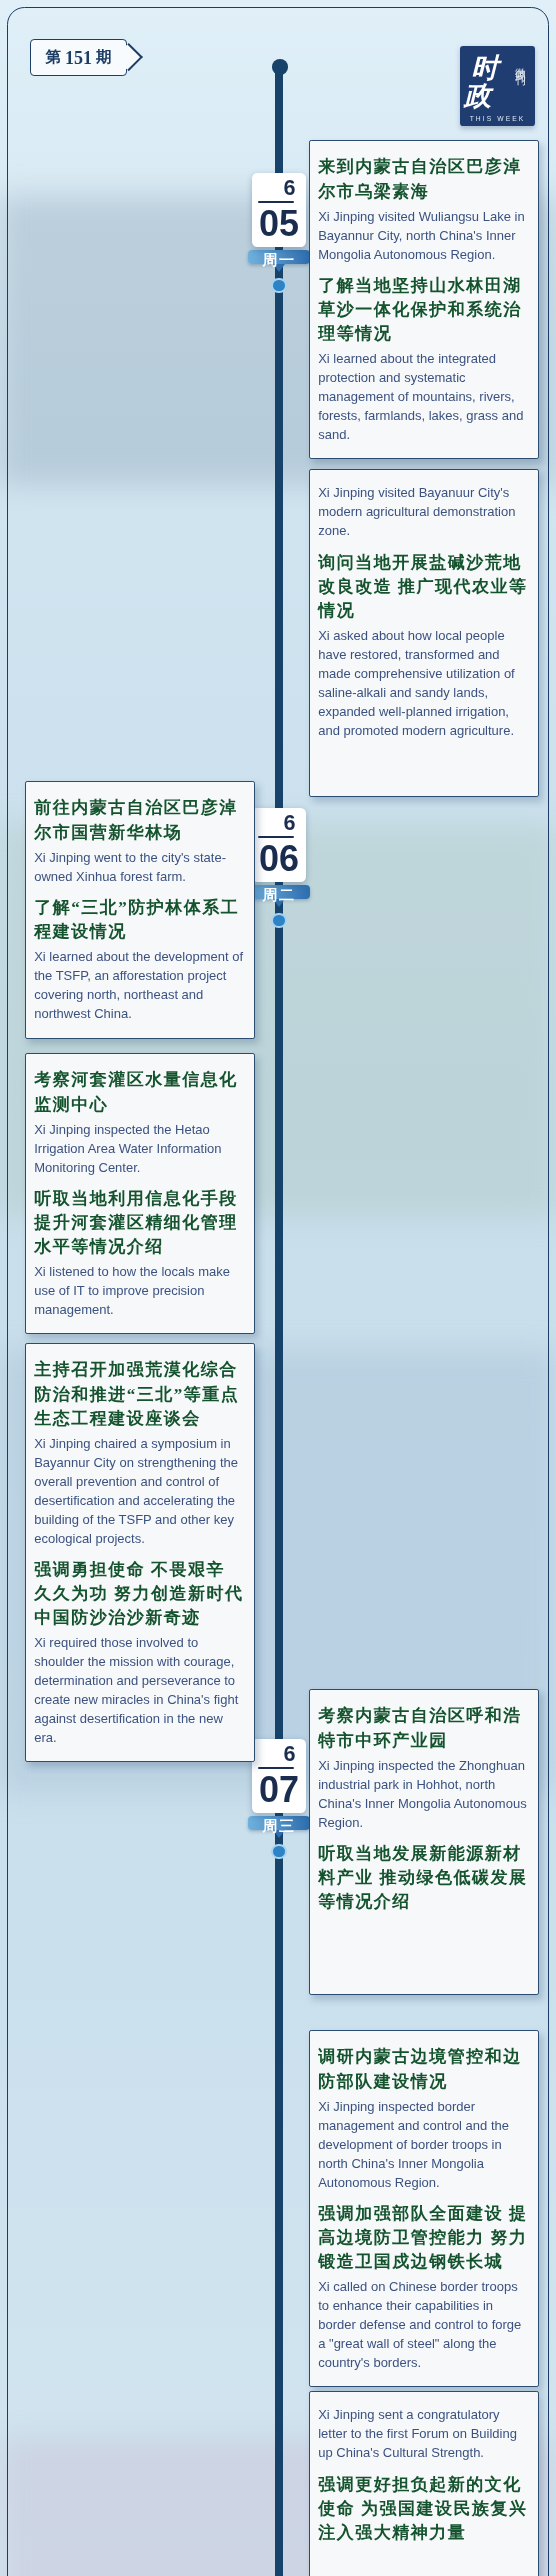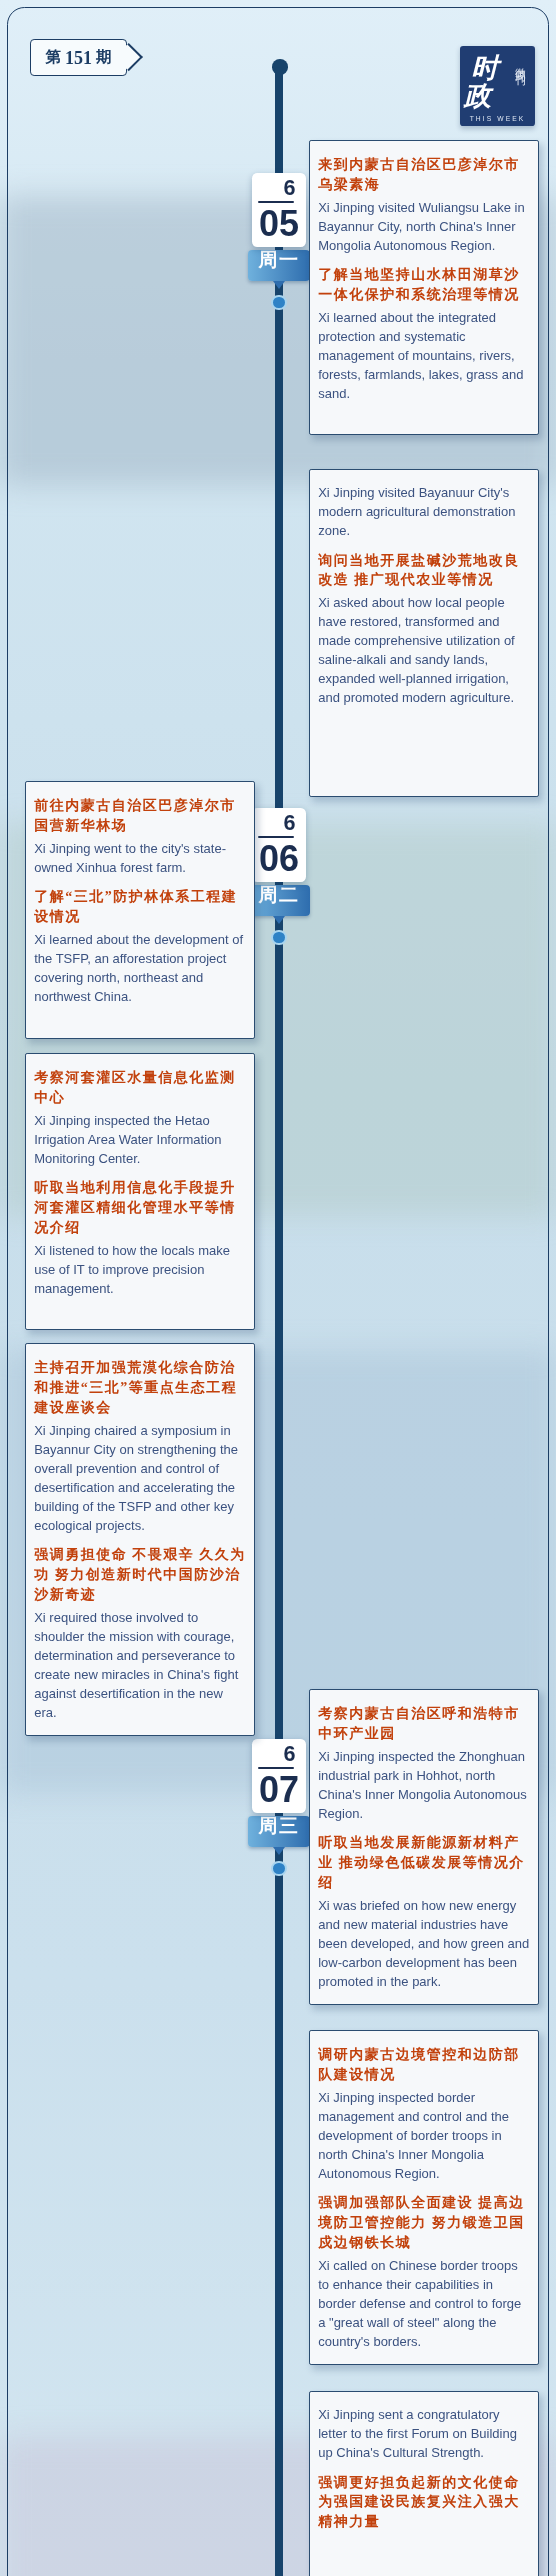--- a/index.html
+++ b/index.html
@@ -40,35 +40,35 @@
   .tline{position:absolute;left:275px;top:67px;width:8.2px;height:3262px;background:#17436b;border-radius:4.1px;}
   .tstart{position:absolute;left:272px;top:59px;width:15.5px;height:15.5px;border-radius:50%;background:#17436b;}
 
   .marker{position:absolute;left:248px;width:62px;text-align:center;}
   .datebox{position:relative;margin:0 4.1px;background:#ffffff;border-radius:5.2px;
            box-shadow:0 2.6px 6.2px rgba(23,60,100,.28);padding:4.1px 6.2px 5.2px;}
   .datebox .m{display:block;text-align:right;padding-right:4.1px;font-size:21.6px;font-weight:700;
            color:#1b2d4f;line-height:1;}
   .datebox .rule{height:2.1px;background:#1b2d4f;width:85%;margin:2.1px 0 3.1px 0;border-radius:1px;}
   .datebox .d{display:block;text-align:center;font-size:36px;font-weight:700;color:#1b2d4f;line-height:1;}
-  .ribbon{margin-top:2.6px;height:31px;line-height:20.6px;background:linear-gradient(90deg,#6fb1dd,#2e6dae);
-          border-radius:4.1px;color:#fff;font-size:19px;font-weight:700;letter-spacing:1.5px;
+  .ribbon{margin-top:2.6px;height:14px;line-height:20.6px;background:linear-gradient(90deg,#6fb1dd,#2e6dae);
+          border-radius:4.1px;color:#fff;font-size:15px;font-weight:700;letter-spacing:1.5px;
           box-shadow:0 1.5px 3.6px rgba(23,60,100,.3);}
   .tail{width:0;height:0;margin:0 auto;border-left:6.2px solid transparent;border-right:6.2px solid transparent;
         border-top:8.2px solid #2e6dae;}
   .dot{width:15.5px;height:15.5px;border-radius:50%;background:#2e82c6;border:2.1px solid #a8d4ef;
        margin:6.2px auto 0;box-sizing:border-box;}
 
   
   .card{position:absolute;width:230px;background:#f6f8fa;border:1px solid #2a4c70;border-radius:2.1px;
         box-shadow:3.6px 4.6px 7.2px rgba(27,60,99,.22);padding:14.4px 8.2px 12.4px;box-sizing:border-box;}
   .card.left{left:25px;}
   .card.right{left:309px;}
   .card .zh{margin:0 0 4.1px 0;font-family:"Liberation Serif","DejaVu Serif",serif;font-weight:700;
-        font-size:14px;line-height:1.42;letter-spacing:1.5px;color:#c2410c;}
+        font-size:17px;line-height:1.42;letter-spacing:1.5px;color:#14532d;}
   .card .en{margin:0 0 9.3px 0;font-size:13px;line-height:1.46;color:#3b5280;}
   .card .en:last-child{margin-bottom:0;}
 </style>
 </head>
 <body>
 
 <div class="poster">
 
   <div class="wash w1"></div>
   <div class="wash w2"></div>
@@ -158,21 +158,20 @@
     <h2 class="zh">主持召开加强荒漠化综合防治和推进“三北”等重点生态工程建设座谈会</h2>
     <p class="en">Xi Jinping chaired a symposium in Bayannur City on strengthening the overall prevention and control of desertification and accelerating the building of the TSFP and other key ecological projects.</p>
     <h2 class="zh">强调勇担使命 不畏艰辛 久久为功 努力创造新时代中国防沙治沙新奇迹</h2>
     <p class="en">Xi required those involved to shoulder the mission with courage, determination and perseverance to create new miracles in China's fight against desertification in the new era.</p>
   </section>
 
   <section class="card right" style="top:1689px;min-height:306px">
     <h2 class="zh">考察内蒙古自治区呼和浩特市中环产业园</h2>
     <p class="en">Xi Jinping inspected the Zhonghuan industrial park in Hohhot, north China's Inner Mongolia Autonomous Region.</p>
     <h2 class="zh">听取当地发展新能源新材料产业 推动绿色低碳发展等情况介绍</h2>
-    <p class="en">Xi was briefed on how new energy and new material industries have been developed, and how green and low-carbon development has been promoted in the park.</p>
   </section>
 
   <section class="card right" style="top:2030px;min-height:325px">
     <h2 class="zh">调研内蒙古边境管控和边防部队建设情况</h2>
     <p class="en">Xi Jinping inspected border management and control and the development of border troops in north China's Inner Mongolia Autonomous Region.</p>
     <h2 class="zh">强调加强部队全面建设 提高边境防卫管控能力 努力锻造卫国戍边钢铁长城</h2>
     <p class="en">Xi called on Chinese border troops to enhance their capabilities in border defense and control to forge a "great wall of steel" along the country's borders.</p>
   </section>
 
   <section class="card right" style="top:2391px;min-height:299px">

